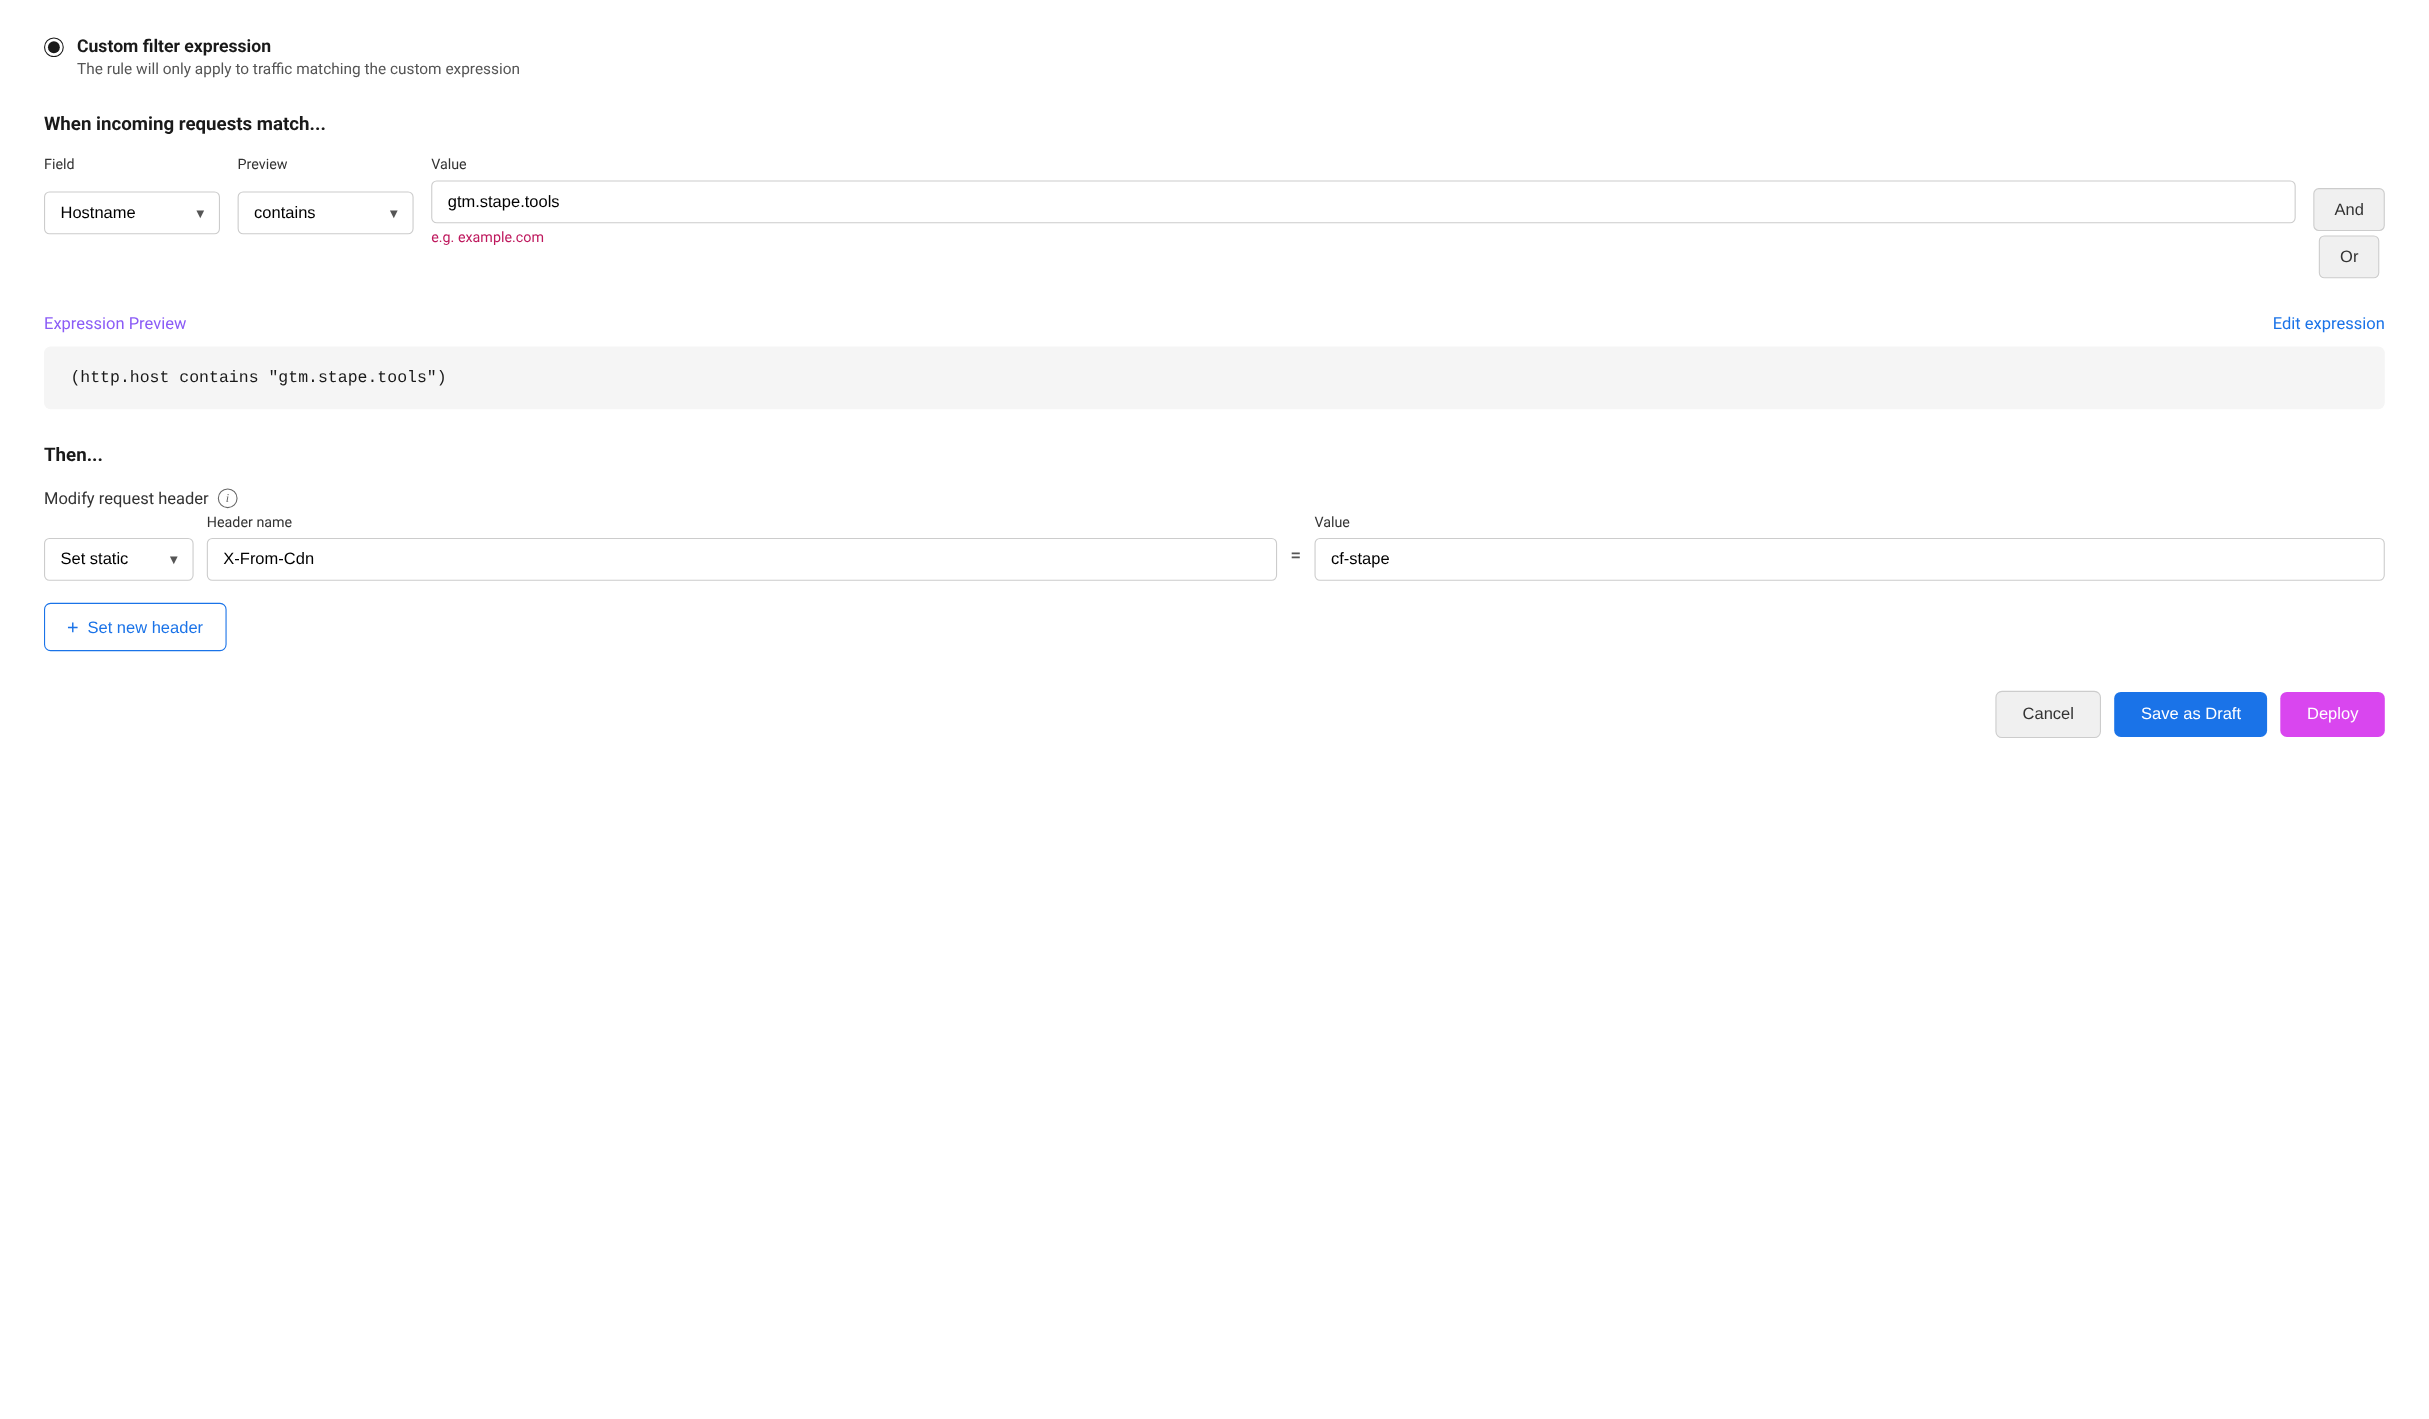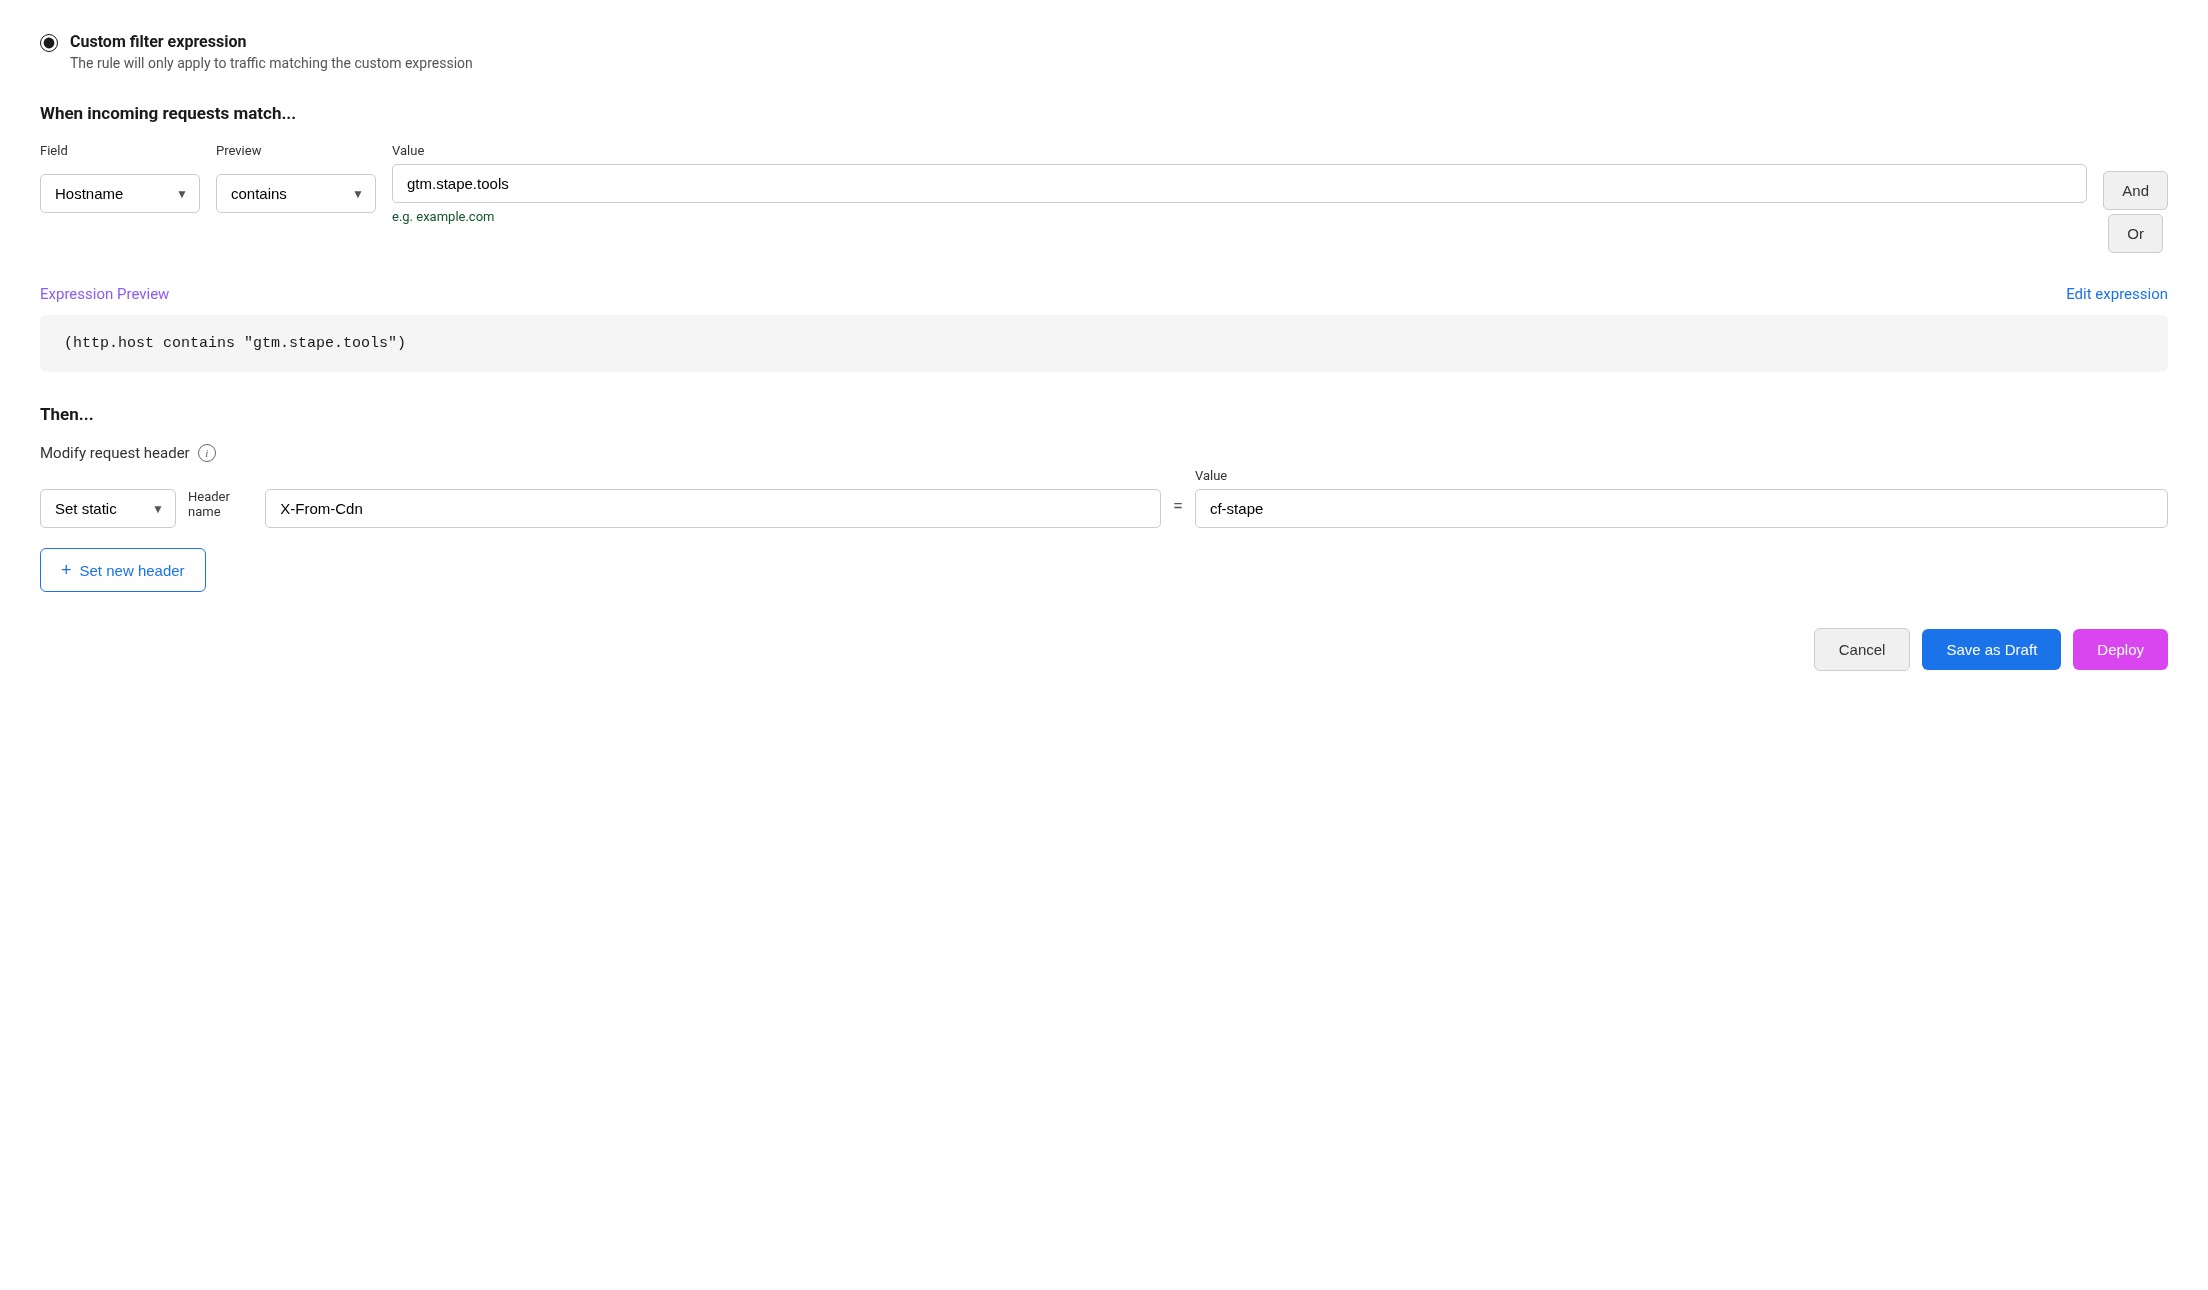--- a/index.html
+++ b/index.html
@@ -118,21 +118,21 @@
       border: 1.5px solid #ccc;
       border-radius: 5px;
       padding: 10px 14px;
       font-size: 15px;
       outline: none;
       width: 100%;
     }
 
     .value-hint {
       font-size: 13px;
-      color: #14532d;
+      color: #be185d;
     }
 
     .and-or-group {
       display: flex;
       gap: 4px;
       align-items: center;
       margin-top: 28px;
       flex-direction: column;
     }
 
@@ -219,21 +219,21 @@
     .header-row {
       display: flex;
       align-items: flex-end;
       gap: 12px;
       margin-bottom: 20px;
     }
 
     .header-name-group {
       flex: 1;
       display: flex;
-      flex-direction: row;
+      flex-direction: column;
       gap: 6px;
     }
 
     .header-value-group {
       flex: 1;
       display: flex;
       flex-direction: column;
       gap: 6px;
     }
 

